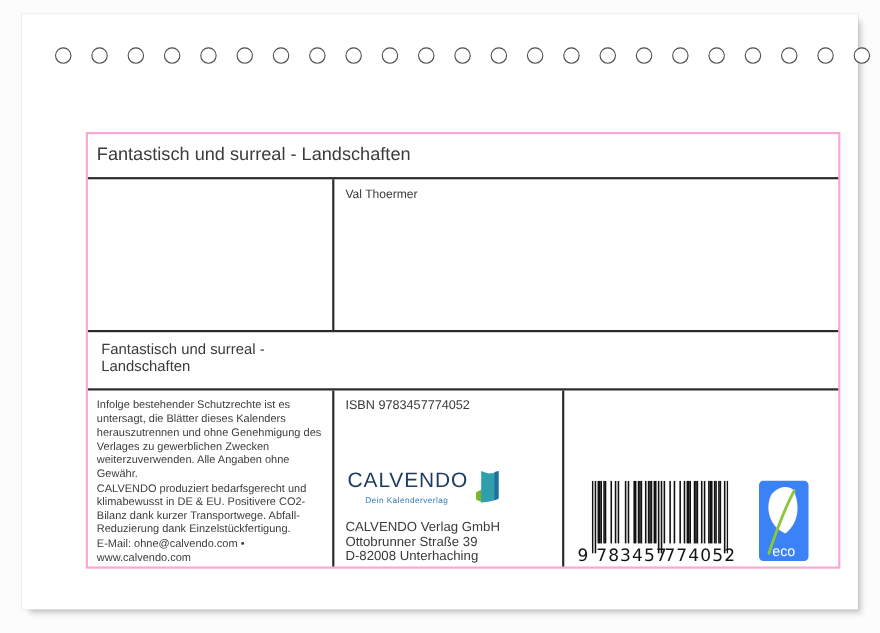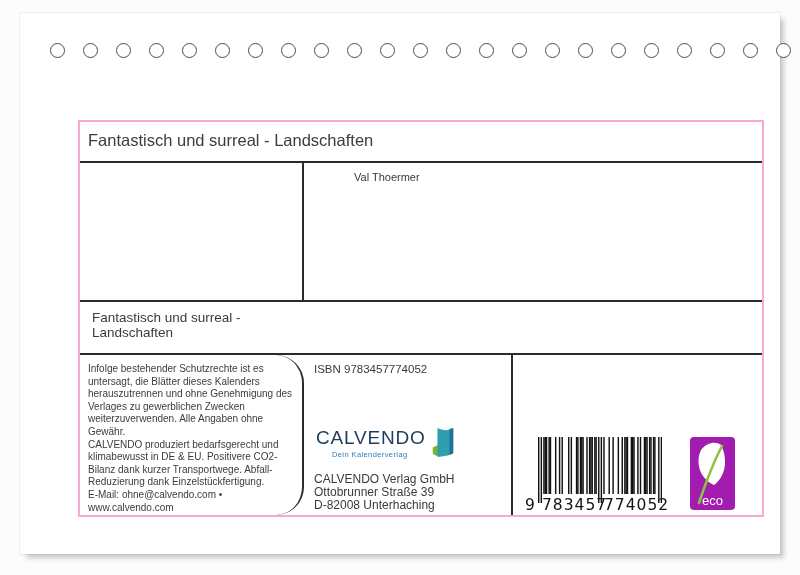--- a/index.html
+++ b/index.html
@@ -21,25 +21,25 @@
          border:2px solid #f9a8d4; background:#fff;
          display:grid; grid-template-rows:39px 139px 53px 1fr; }
   .row { display:grid; }
   .row + .row { border-top:2px solid #2b2b2b; }
   .r2, .r3 { grid-template-columns:224px 1fr; }
   .r4 { grid-template-columns:224px 209px 1fr; }
   .cell { position:relative; }
   .cell.vline { border-right:2px solid #2b2b2b; }
 
   .title-cell { padding:9px 8px 0 8px; font-size:16.5px; color:#3c3c3c; }
-  .author-cell { padding:8px 10px 0 10px; font-size:11px;margin-left:40px; }
+  .author-cell { padding:8px 10px 0 10px; font-size:11px; }
   .artikel-cell { padding:9px 8px 0 8px; font-size:11px; }
   .subtitle-cell { padding:8px 10px 0 12px; font-size:13.5px; }
 
-  .legal-cell { padding:8px 8px 0 8px; font-size:10px; line-height:12.6px; color:#3c3c3c;border-radius:28px; }
+  .legal-cell { padding:8px 8px 0 8px; font-size:10px; line-height:12.6px; color:#3c3c3c; }
   .legal-cell p { margin:0; }
 
   .isbn { position:absolute; left:10px; top:8px; font-size:11.5px; }
 
   
   .logo-block { position:absolute; left:12px; top:72px; display:flex; align-items:center; }
   .logo-texts { display:flex; flex-direction:column; }
   .logo-word { font-size:19px; letter-spacing:0.8px; color:#1e3c5f; font-weight:500; }
   .logo-tag  { font-size:7.5px; letter-spacing:0.4px; color:#2e7cb8; text-align:center;
                padding-right:2px; margin-top:1px; }
@@ -51,21 +51,21 @@
   .barcode-box { position:absolute; left:15px; top:82px; width:160px; height:80px; }
   .bc-svg { position:absolute; left:10px; top:0; }
   .bc-digit { position:absolute; top:59px; font-size:15.5px; letter-spacing:1px;
               color:#141414; font-family:"DejaVu Sans", sans-serif; }
   .bc-first  { left:-3px; }
   .bc-g1 { left:14px; width:58px; text-align:center; }
   .bc-g2 { left:76px; width:58px; text-align:center; }
 
   
   .eco { position:absolute; left:177px; top:82px; width:45px; height:73px;
-         background:#a21caf; border-radius:4px; overflow:hidden; }
+         background:#3b82f6; border-radius:4px; overflow:hidden; }
   .eco-label { position:absolute; left:0; right:0; bottom:2px; text-align:center;
                color:#ffffff; font-size:13px; }
 </style>
 </head>
 <body>
 
 <div id="stage">
   <div class="card">
 
     <div id="holes">

